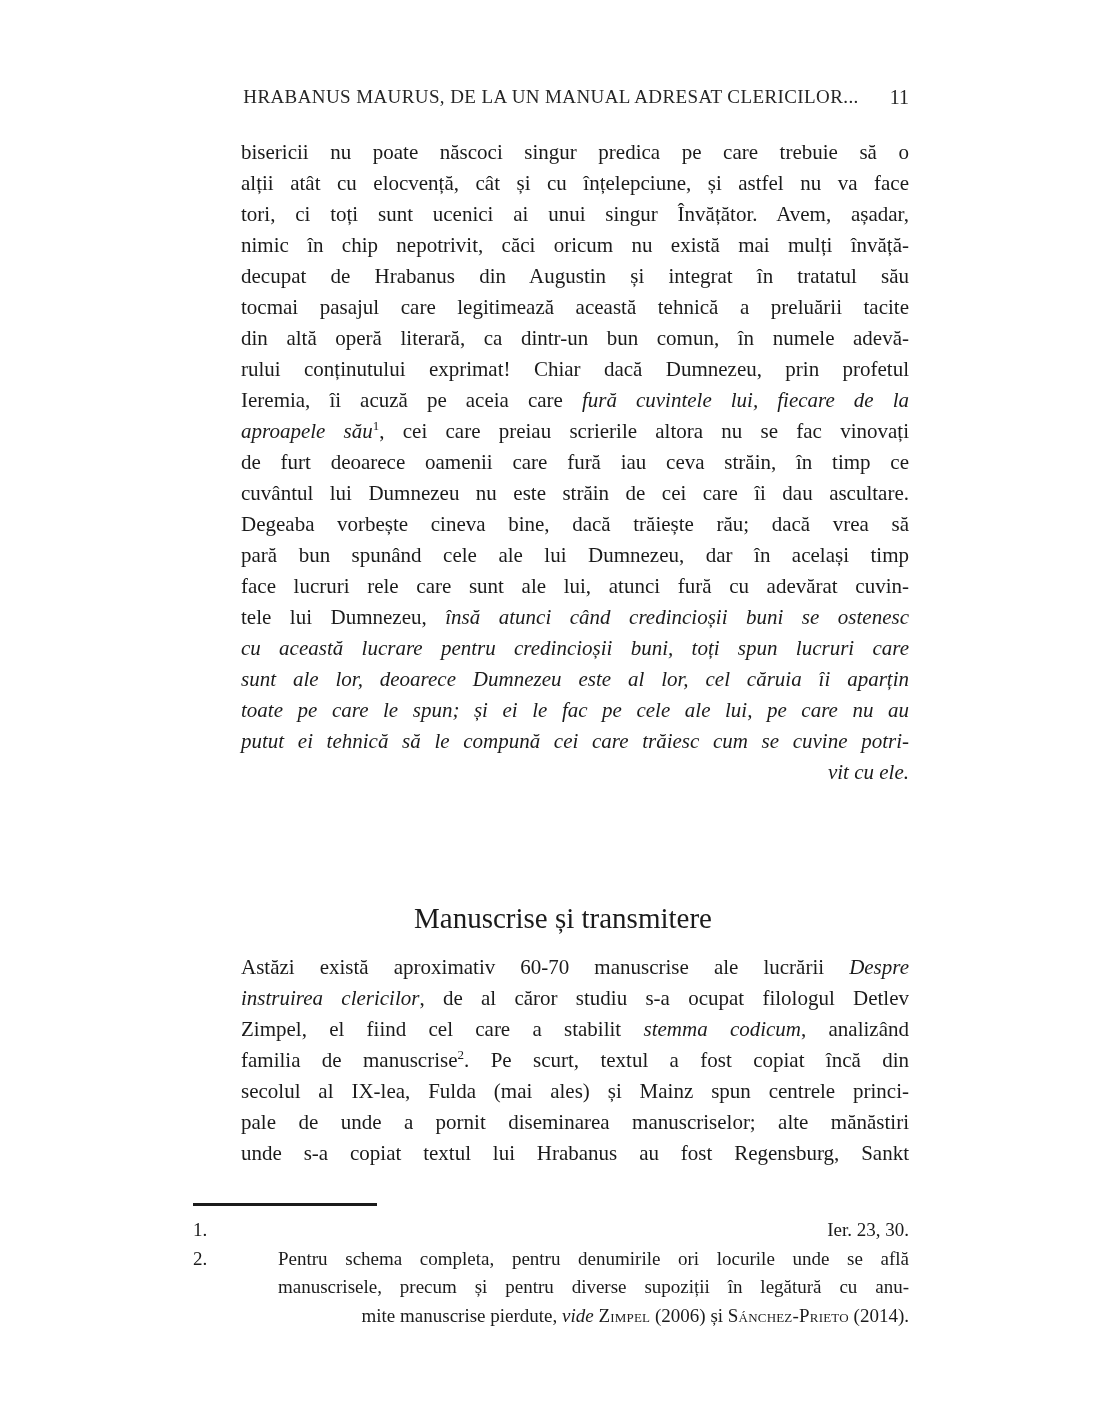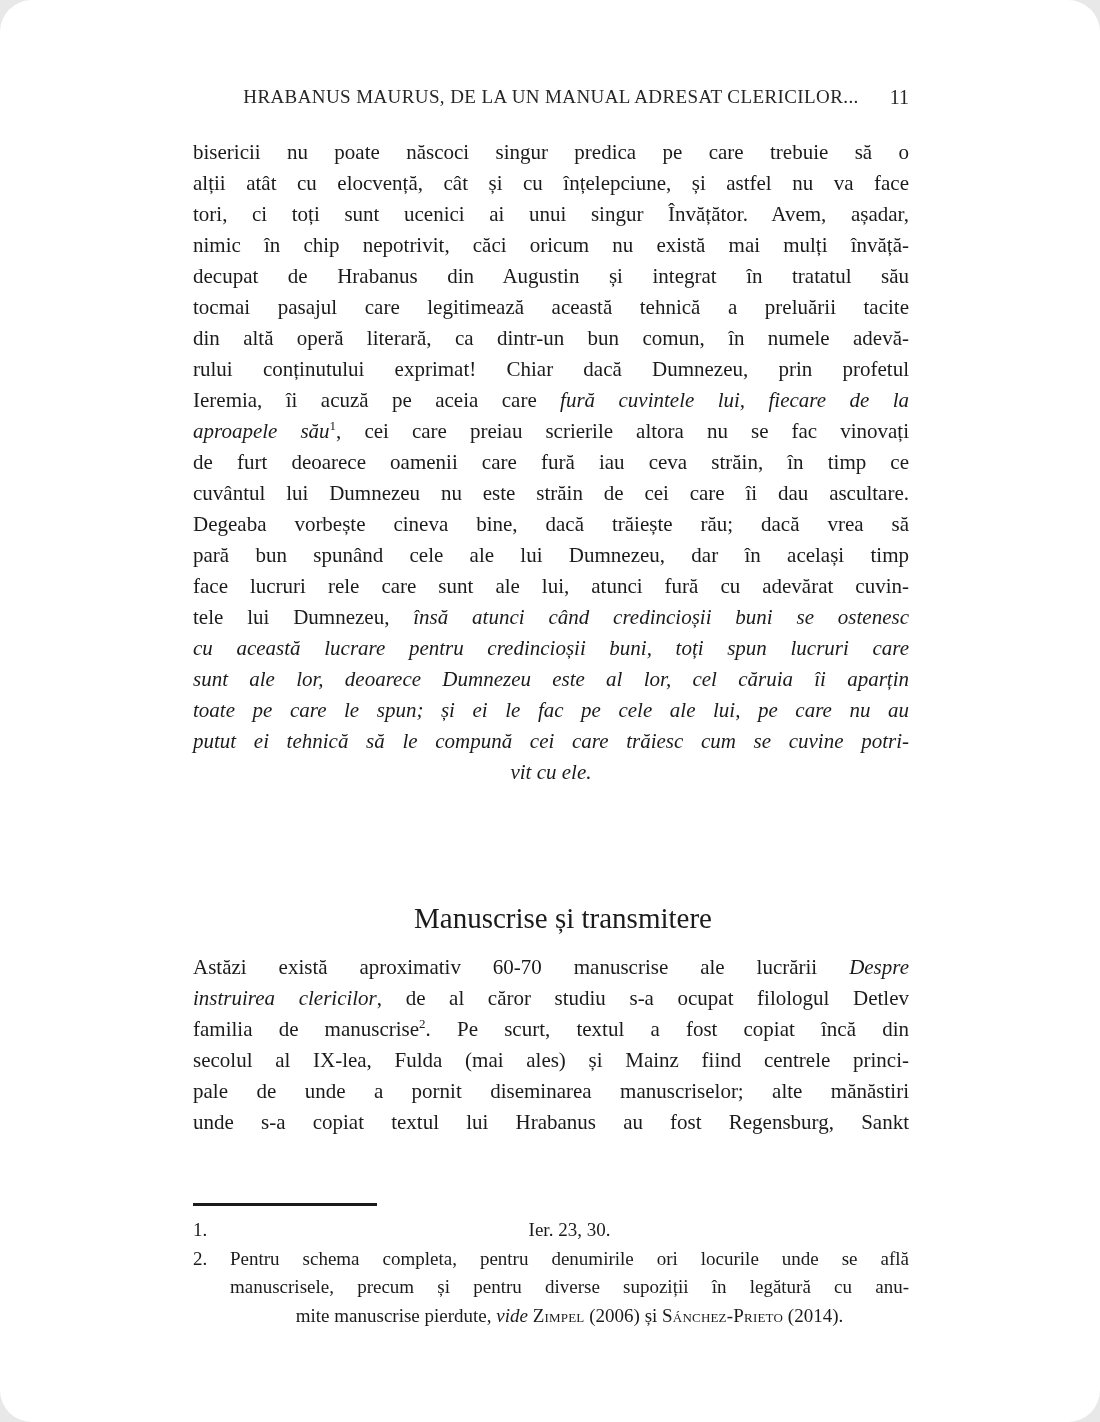--- a/index.html
+++ b/index.html
@@ -8,21 +8,20 @@
     background: #e8e8e8;
   }
   .page {
     position: relative;
     width: 1100px;
     height: 1422px;
     background: #ffffff;
     font-family: "Liberation Serif", "DejaVu Serif", serif;
     color: #1b1b1b;
     overflow: hidden;
-    border-radius: 32px;
   }
   
   .running-header {
     position: absolute;
     left: 193px;
     top: 86px;
     width: 716px;
     height: 26px;
   }
   .header-title {
@@ -43,24 +42,25 @@
   
   .para {
     position: absolute;
     left: 193px;
     width: 716px;
     font-size: 21px;
     line-height: 31px;
   }
   .para-1 { top: 137px; }
   .para-2 { top: 952px; }
-  .tline { text-align: center; white-space: normal; }
+  .tline { text-align: right; white-space: normal; }
   .tline.just {
     text-align: justify;
     text-align-last: justify;
+    margin-left: 48px;
     -moz-text-align-last: justify;
   }
   .it { font-style: italic; }
   .sc { font-variant: small-caps; letter-spacing: 0.2px; margin-top: 34px; }
   sup.fnref {
     font-size: 0.62em;
     vertical-align: super;
     line-height: 0;
   }
   
@@ -128,22 +128,23 @@
       <div class="tline just"><span class="it">toate pe care le spun; și ei le fac pe cele ale lui, pe care nu au</span></div>
       <div class="tline just"><span class="it">putut ei tehnică să le compună cei care trăiesc cum se cuvine potri-</span></div>
       <div class="tline"><span class="it">vit cu ele.</span></div>
     </div>
 
   <h2 class="section-heading">Manuscrise și transmitere</h2>
 
   <div class="para para-2">
       <div class="tline just"><span>Astăzi există aproximativ 60-70 manuscrise ale lucrării </span><span class="it">Despre</span></div>
       <div class="tline just"><span class="it">instruirea clericilor</span><span>, de al căror studiu s-a ocupat filologul Detlev</span></div>
+      <div class="tline just"><span>Zimpel, el fiind cel care a stabilit </span><span class="it">stemma codicum</span><span>, analizând</span></div>
       <div class="tline just"><span>familia de manuscrise</span><sup class="fnref">2</sup><span>. Pe scurt, textul a fost copiat încă din</span></div>
-      <div class="tline just"><span>secolul al IX-lea, Fulda (mai ales) și Mainz fiind centrele princi-</span></div>
+      <div class="tline just"><span>secolul al IX-lea, Fulda (mai ales) și Mainz spun centrele princi-</span></div>
       <div class="tline just"><span>pale de unde a pornit diseminarea manuscriselor; alte mănăstiri</span></div>
       <div class="tline just"><span>unde s-a copiat textul lui Hrabanus au fost Regensburg, Sankt</span></div>
     </div>
 
   <div class="footnote-rule"></div>
 
   <div class="footnotes">
     <div class="footnote">
       <span class="fn-marker">1.</span>
       <div class="fn-text">

